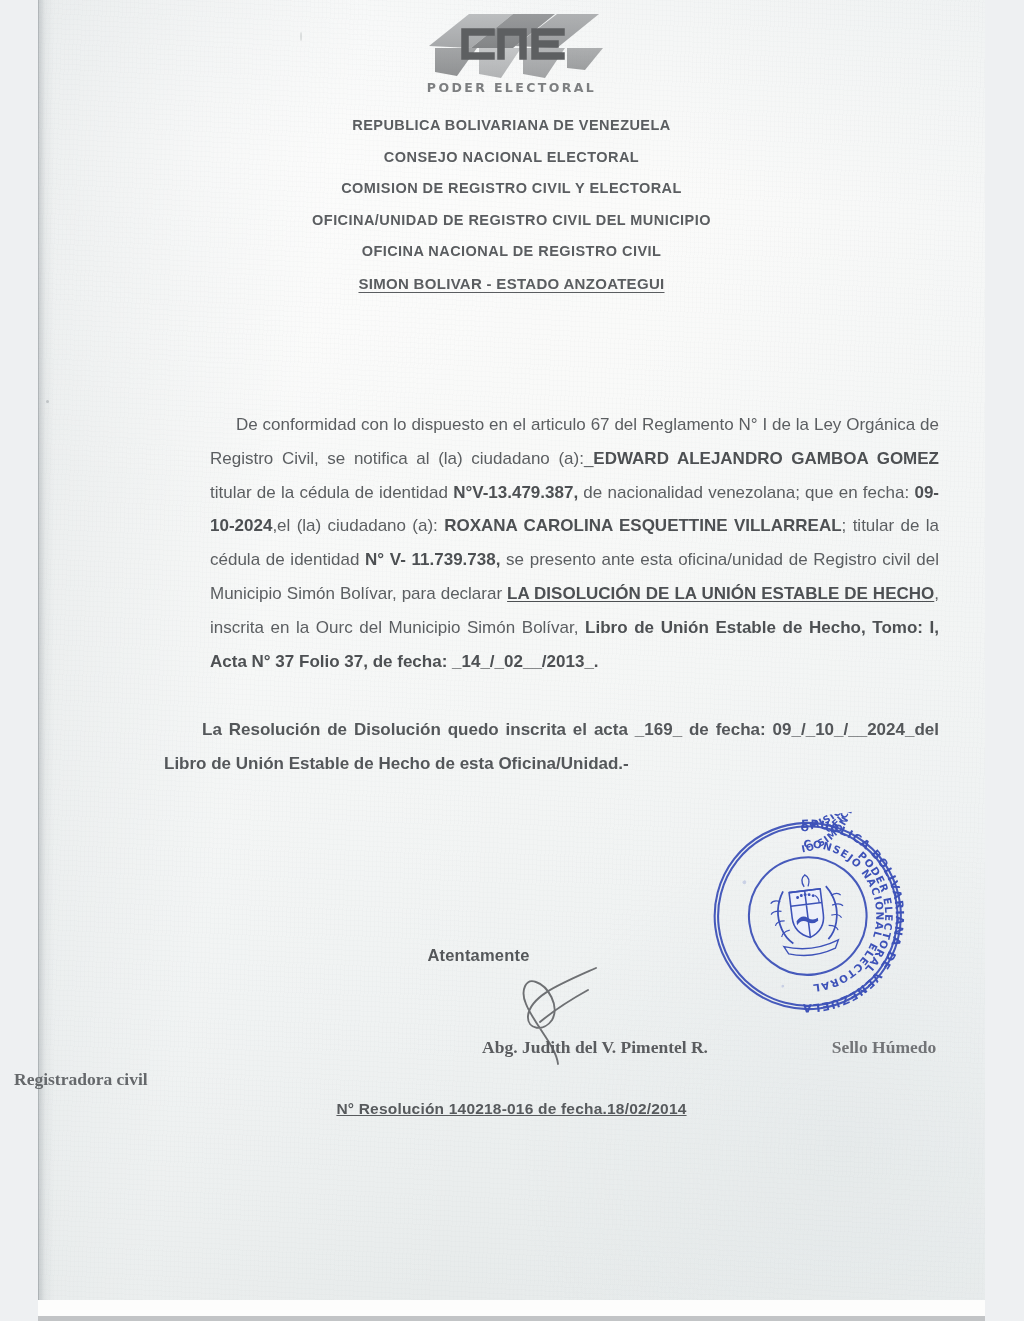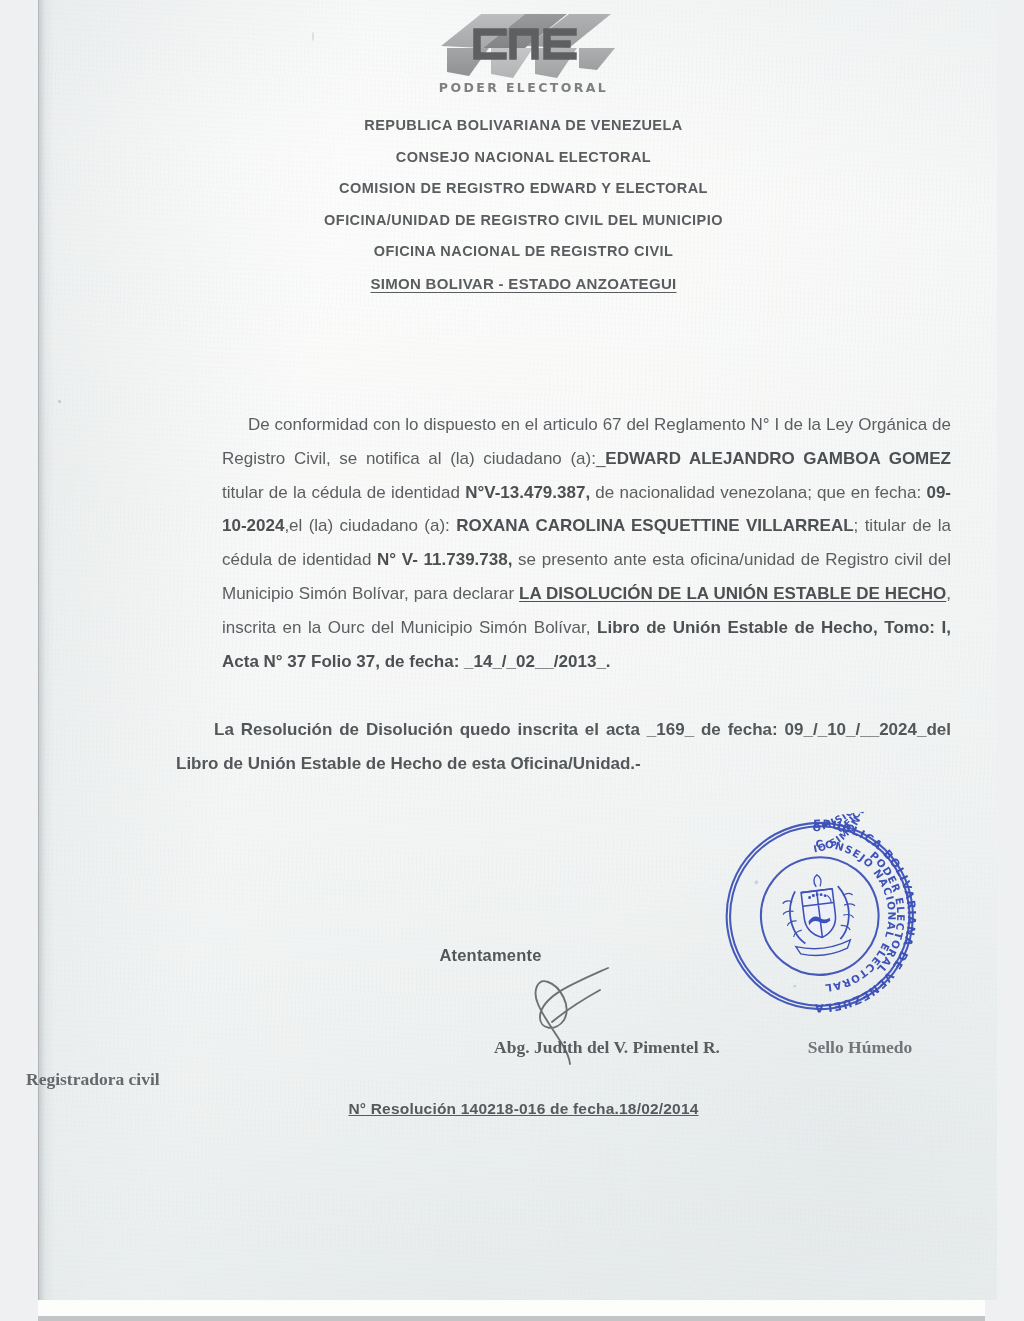--- a/index.html
+++ b/index.html
@@ -20,21 +20,20 @@
   #scan-page {
     position: absolute;
     left: 38px;
     top: 0;
     width: 947px;
     height: 1300px;
     background:
       linear-gradient(100deg, rgba(226,230,231,0.75) 0%, rgba(249,250,250,0.25) 28%, rgba(255,255,255,0) 55%, rgba(234,238,239,0.5) 100%),
       linear-gradient(185deg, #f2f4f4 0%, #fbfbfa 16%, #f7f8f7 46%, #eef1f1 78%, #e6eaea 100%);
     box-shadow: inset 1px 0 0 rgba(130,136,140,0.35);
-    padding-left: 12px;
   }
   
   #paper-grain {
     position: absolute;
     inset: 0;
     opacity: .5;
     background-image:
       repeating-linear-gradient(92deg, rgba(160,168,172,0.055) 0 1px, rgba(255,255,255,0) 1px 4px),
       repeating-linear-gradient(3deg, rgba(150,158,164,0.05) 0 1px, rgba(255,255,255,0) 1px 5px),
       radial-gradient(ellipse 60% 40% at 20% 12%, rgba(255,255,255,.6), rgba(255,255,255,0) 70%),
@@ -197,21 +196,21 @@
     left: 410px;
     width: 260px;
     text-align: right;
     font-family: "Liberation Serif", serif;
     font-size: 17.5px;
     font-weight: 700;
     color: #5a5c5f;
   }
   #sello-label {
     position: absolute;
-    left: 700px;
+    left: 736px;
     width: 220px;
     text-align: center;
     font-family: "Liberation Serif", serif;
     font-size: 17.5px;
     font-weight: 700;
     color: #727477;
   }
   #sig-role {
     position: absolute;
     left: 0; right: 0;
@@ -299,21 +298,21 @@
             <path d="M130,20 L156,20 M130,32 L150,32 M130,44 L156,44 M130,20 L130,44"></path>
           </g>
         </svg>
         <div class="logo-word">PODER ELECTORAL</div>
       </div>
     </div>
 
     <div id="header-lines">
       <div class="hline">REPUBLICA BOLIVARIANA DE VENEZUELA</div>
       <div class="hline">CONSEJO NACIONAL ELECTORAL</div>
-      <div class="hline">COMISION DE REGISTRO EDWARD Y ELECTORAL</div>
+      <div class="hline">COMISION DE REGISTRO CIVIL Y ELECTORAL</div>
       <div class="hline">OFICINA/UNIDAD DE REGISTRO CIVIL DEL MUNICIPIO</div>
       <div class="hline">OFICINA NACIONAL DE REGISTRO CIVIL</div>
       <div class="hline office">SIMON BOLIVAR - ESTADO ANZOATEGUI</div>
     </div>
 
 
     <div id="body-text">
       <p class="para-1"><span>De conformidad con lo dispuesto en el articulo 67 del Reglamento N° I de la Ley Orgánica de Registro Civil, se notifica al (la) ciudadano (a):_</span><b>EDWARD ALEJANDRO GAMBOA GOMEZ</b><span> titular de la cédula de identidad </span><b>N°V-13.479.387,</b><span> de nacionalidad venezolana; que en fecha: </span><b>09-10-2024</b><span>,el (la) ciudadano (a): </span><b>ROXANA CAROLINA ESQUETTINE VILLARREAL</b><span>; titular de la cédula de identidad </span><b>N° V- 11.739.738,</b><span> se presento ante esta oficina/unidad de Registro civil del Municipio Simón Bolívar, para declarar </span><b><u>LA DISOLUCIÓN DE LA UNIÓN ESTABLE DE HECHO</u></b><span>, inscrita en la Ourc del Municipio Simón Bolívar, </span><b>Libro de Unión Estable de Hecho, Tomo: I, Acta N° 37 Folio 37, de fecha: _14_/_02__/2013_.</b></p>
 
       <p class="para-2"><span>La Resolución de Disolución quedo inscrita el acta </span><span class="nobr">_169_</span><span> de fecha: </span><span class="nobr">09_/_10_/__2024_</span><span>del Libro de Unión Estable de Hecho de esta Oficina/Unidad.-</span></p>

